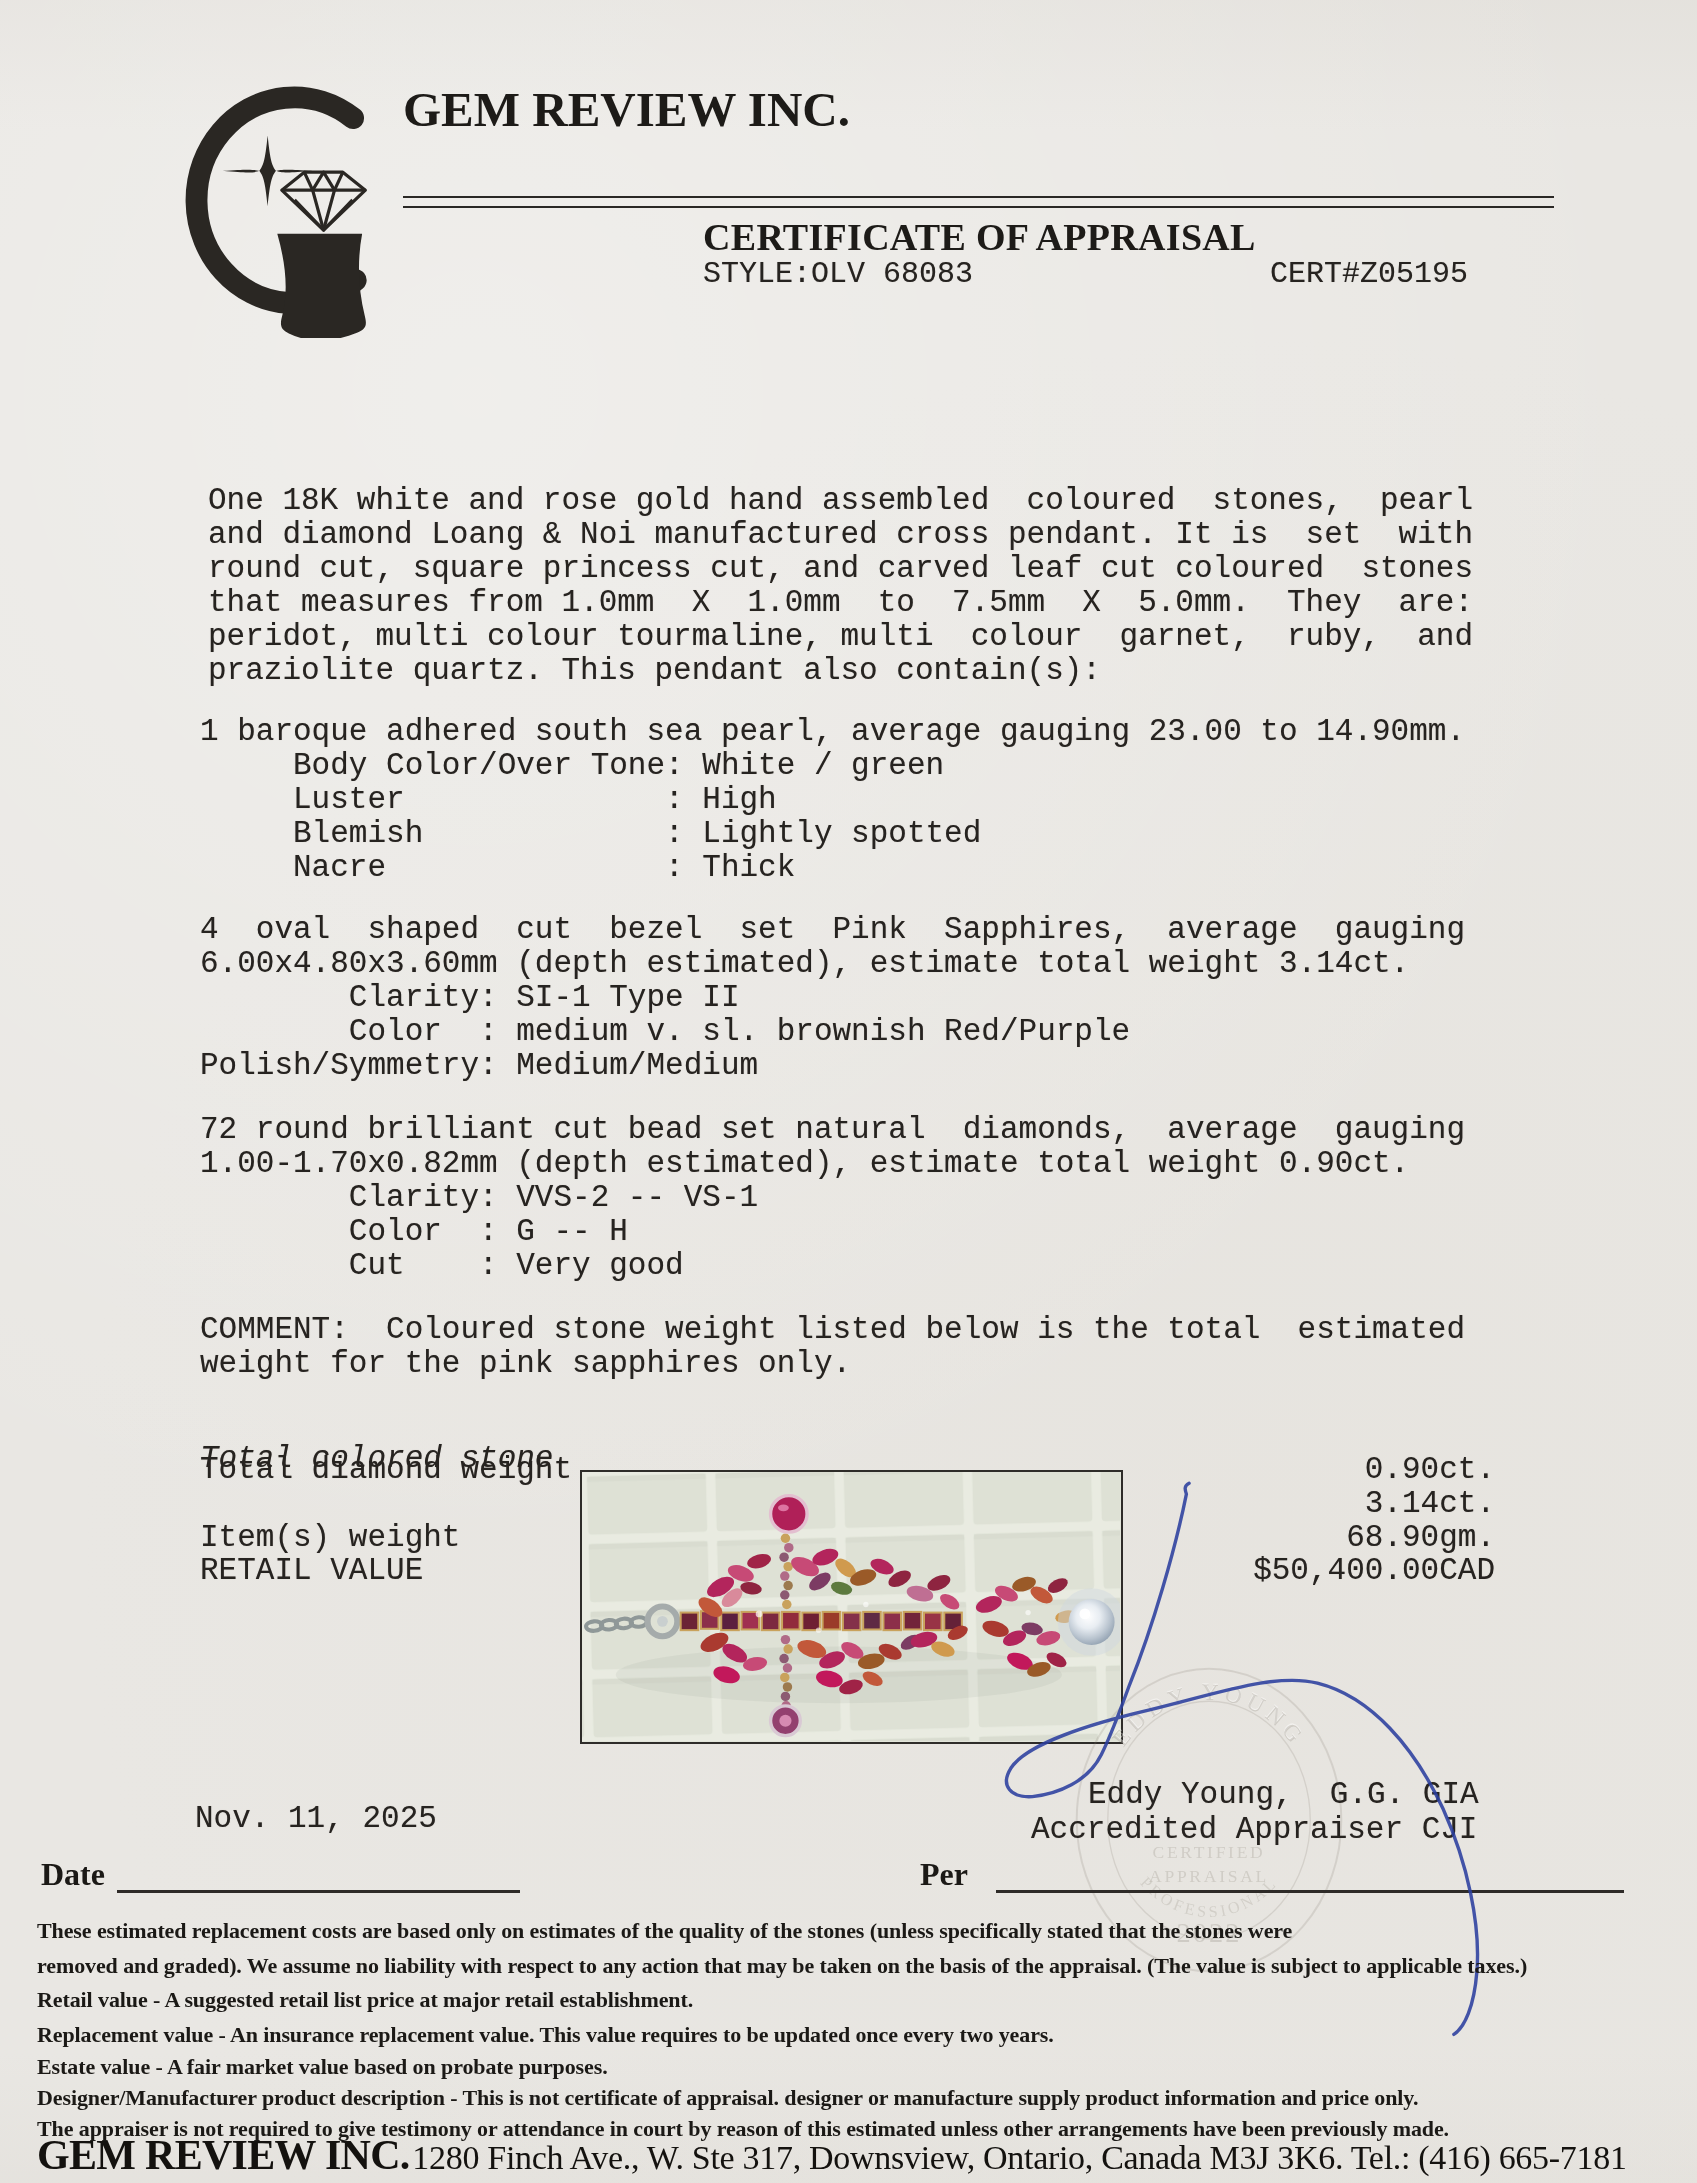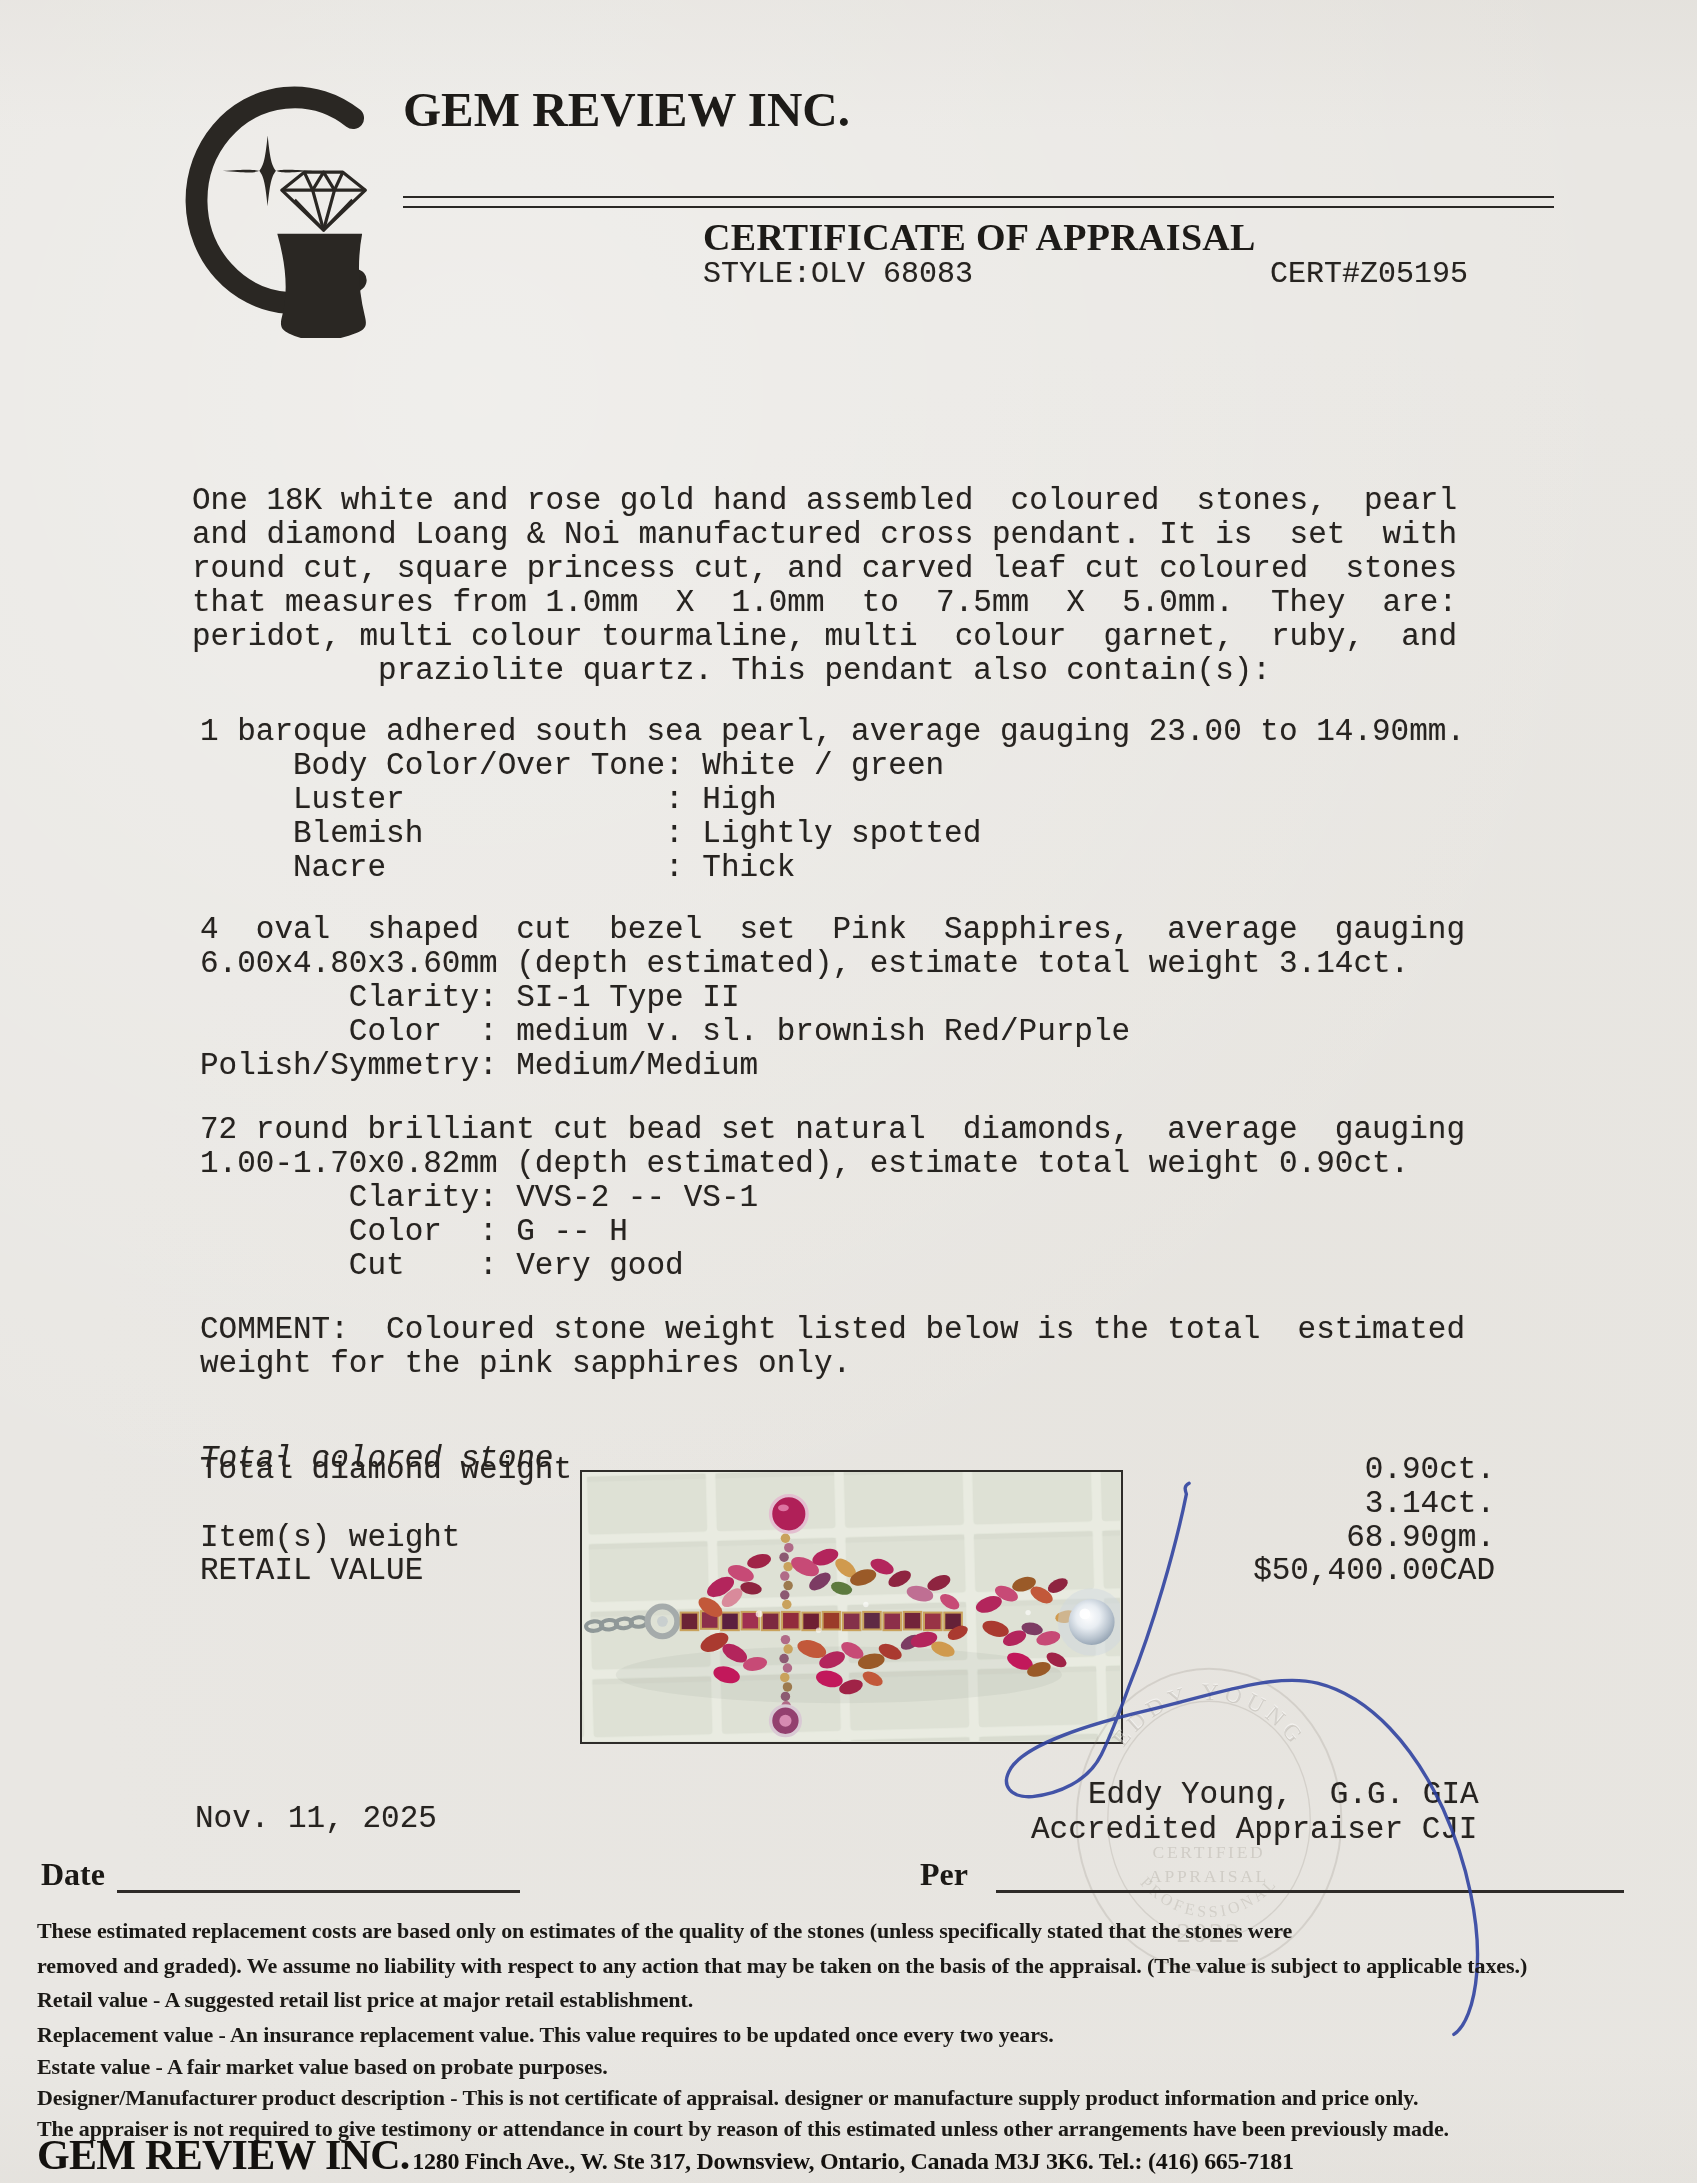--- a/index.html
+++ b/index.html
@@ -25,21 +25,21 @@
     text-shadow:0 0 0.7px rgba(70,58,48,.35);
     white-space:pre; margin:0;
   }
   .val{ text-align:right; }
   
   .dp-label{font-weight:bold; font-size:32px; color:#1b1916;}
   .sig-line{border-bottom:3.4px solid #2e2b28;}
   
   .fine{font-weight:bold; font-size:22px; letter-spacing:-0.1px; color:#1b1916; white-space:nowrap;}
   .foot-co{font-weight:bold; font-size:42px; color:#14120f; letter-spacing:-0.7px;}
-  .foot-addr{font-weight:bold; font-size:24px; color:#14120f; letter-spacing:-0.3px;}
+  .foot-addr{font-weight:normal; font-size:34px; color:#14120f; letter-spacing:-0.3px;}
   .photo-frame{border:2.7px solid #2e2c29; box-sizing:border-box; background:#e2e5da;}
   svg text{font-family:"Liberation Serif", serif;}
 </style>
 </head>
 <body>
 
 <div class="page">
 
   <div class="abs" style="left:150px; top:68px; width:270px; height:270px;">
     <svg width="270" height="270" viewBox="0 0 420 420">
@@ -63,21 +63,21 @@
       <path d="M 198,258 L 330,258 C 322,300 324,345 334,385 C 338,401 336,406 322,412 C 282,428 244,427 216,413 C 202,406 202,399 206,384 C 216,344 210,300 198,258 Z" fill="#2a2723"></path>
     </svg>
   </div>
 
   <div class="abs company-title" style="left:403px; top:81px;">GEM REVIEW INC.</div>
   <div class="abs dbl-rule" style="left:403px; top:196px; width:1151px;"></div>
   <div class="abs cert-title" style="left:703px; top:215px;">CERTIFICATE OF APPRAISAL</div>
   <div class="abs mono" style="left:703px; top:257px; font-size:30px;">STYLE:OLV 68083</div>
   <div class="abs mono" style="left:1270px; top:257px; font-size:30px;">CERT#Z05195</div>
 
-  <pre class="abs mono-pre mono" style="left:192px; top:484px;text-align:center;">One 18K white and rose gold hand assembled  coloured  stones,  pearl
+  <pre class="abs mono-pre mono" style="left:208px; top:484px;">One 18K white and rose gold hand assembled  coloured  stones,  pearl
 and diamond Loang &amp; Noi manufactured cross pendant. It is  set  with
 round cut, square princess cut, and carved leaf cut coloured  stones
 that measures from 1.0mm  X  1.0mm  to  7.5mm  X  5.0mm.  They  are:
 peridot, multi colour tourmaline, multi  colour  garnet,  ruby,  and
 praziolite quartz. This pendant also contain(s):</pre>
   <pre class="abs mono-pre mono" style="left:200px; top:715px;">1 baroque adhered south sea pearl, average gauging 23.00 to 14.90mm.
      Body Color/Over Tone: White / green
      Luster              : High
      Blemish             : Lightly spotted
      Nacre               : Thick</pre>

